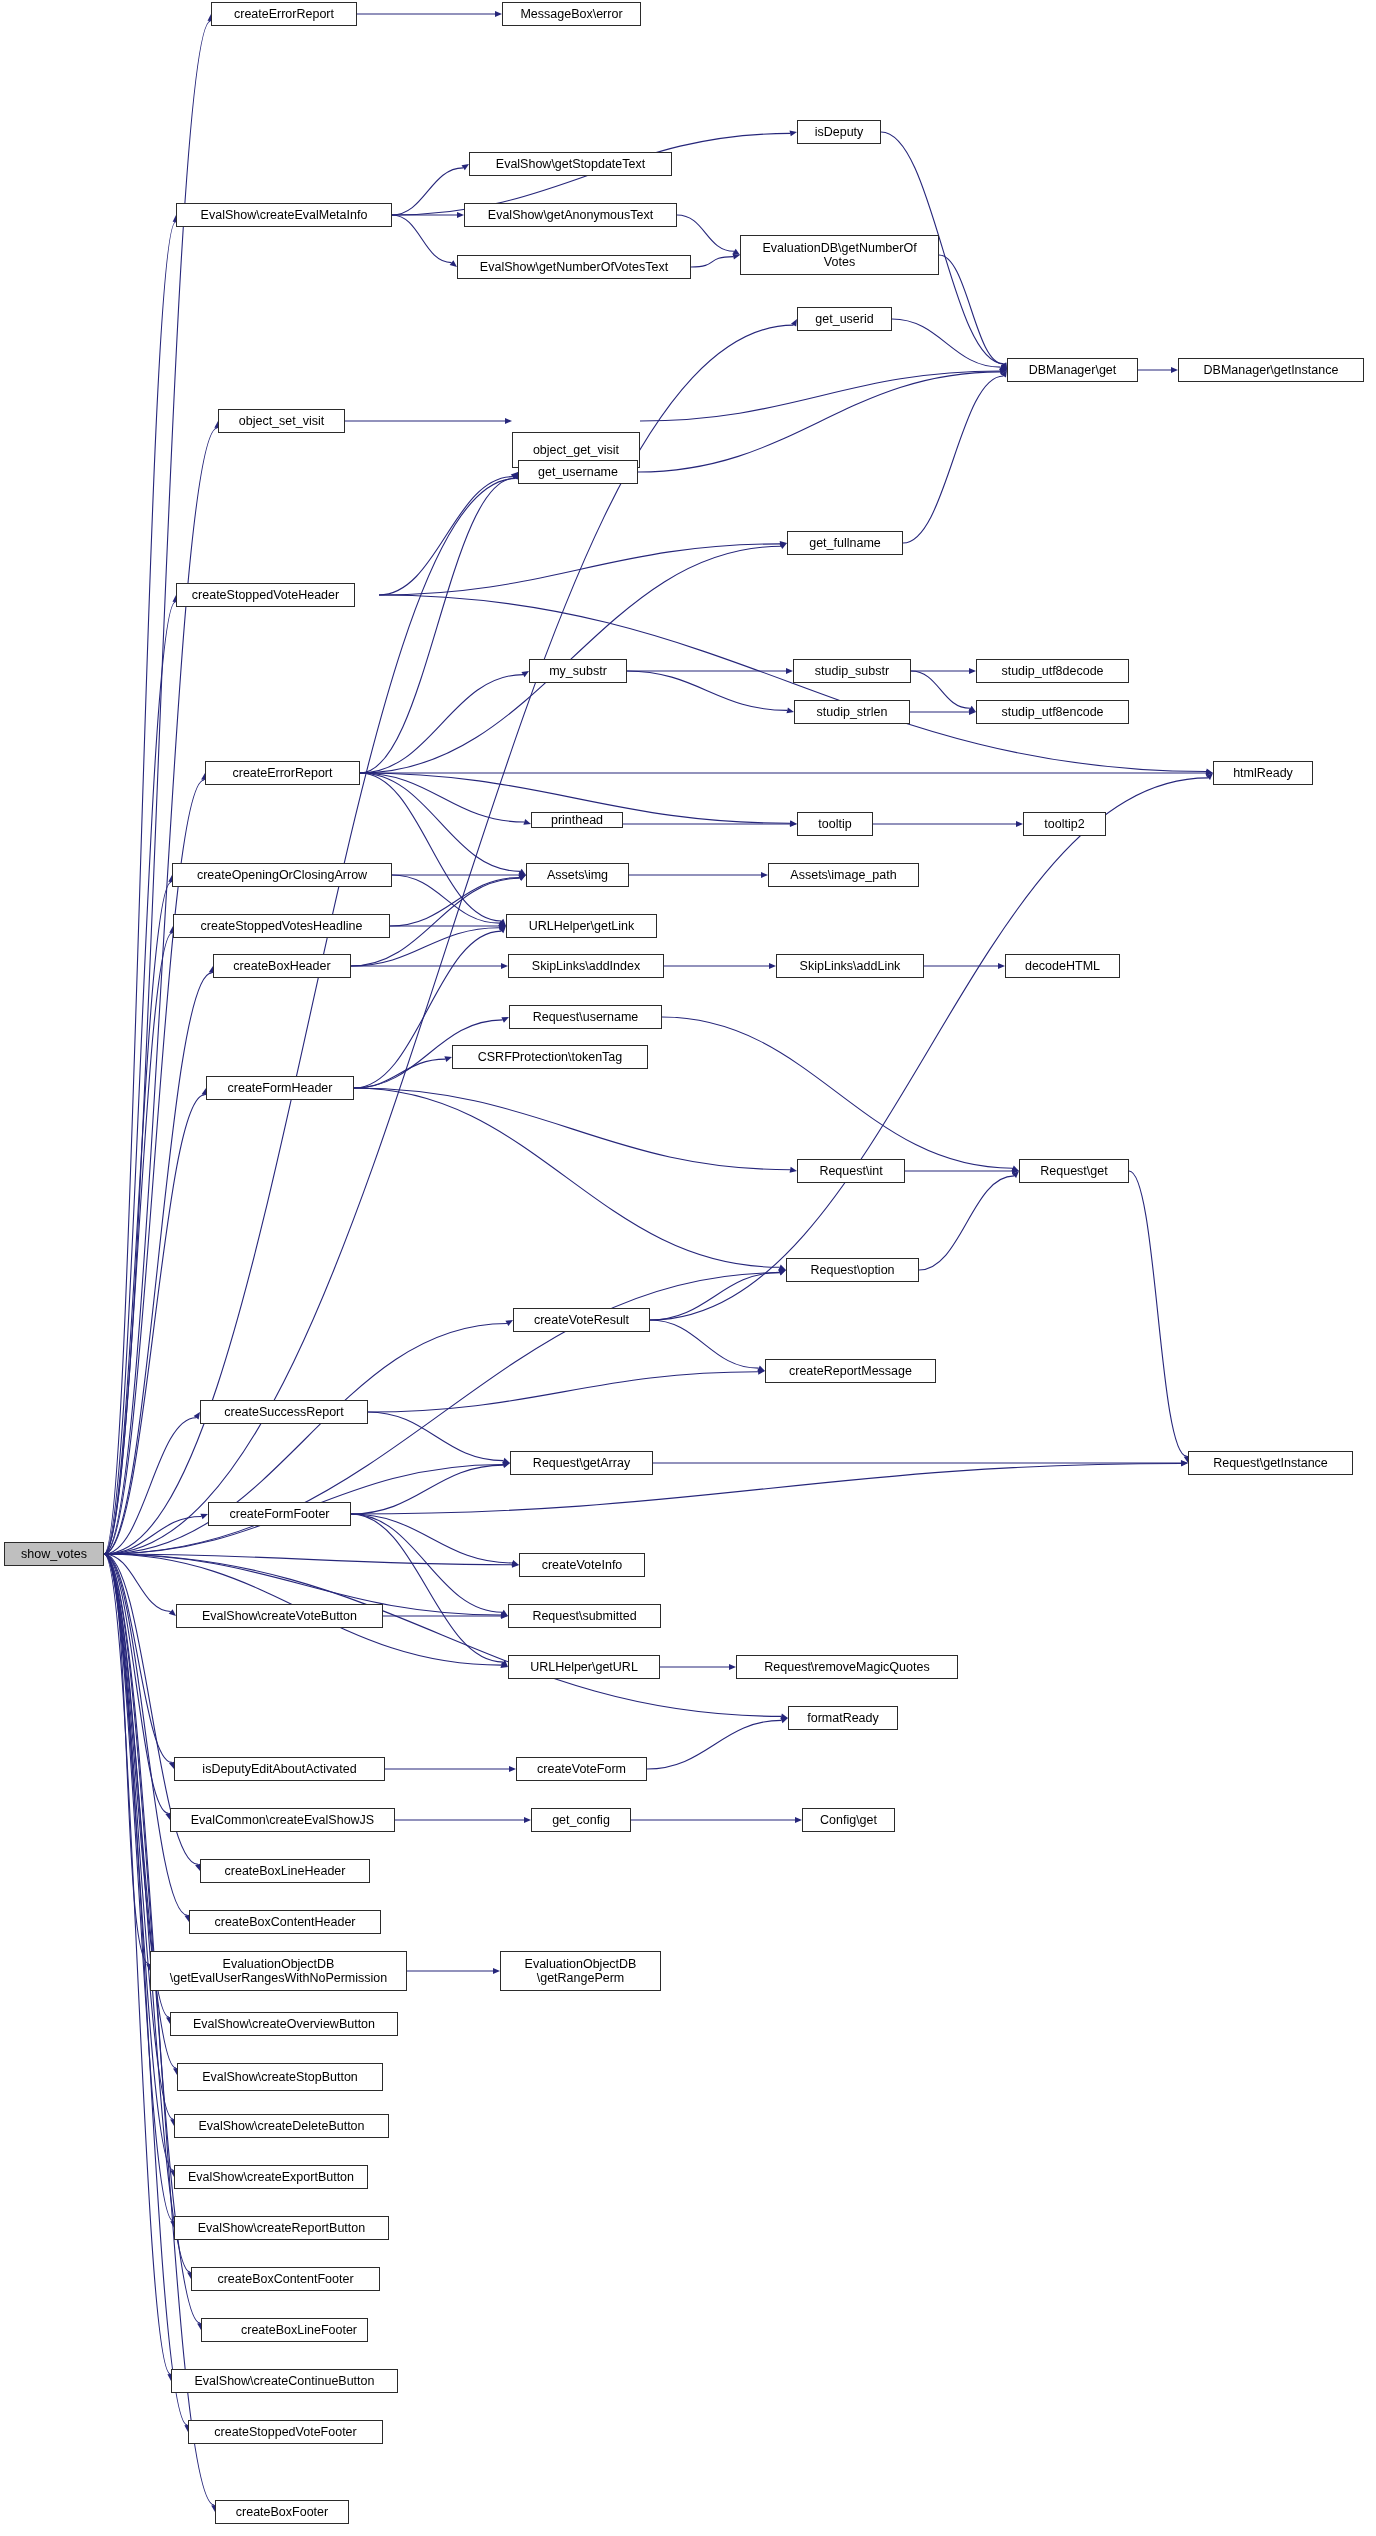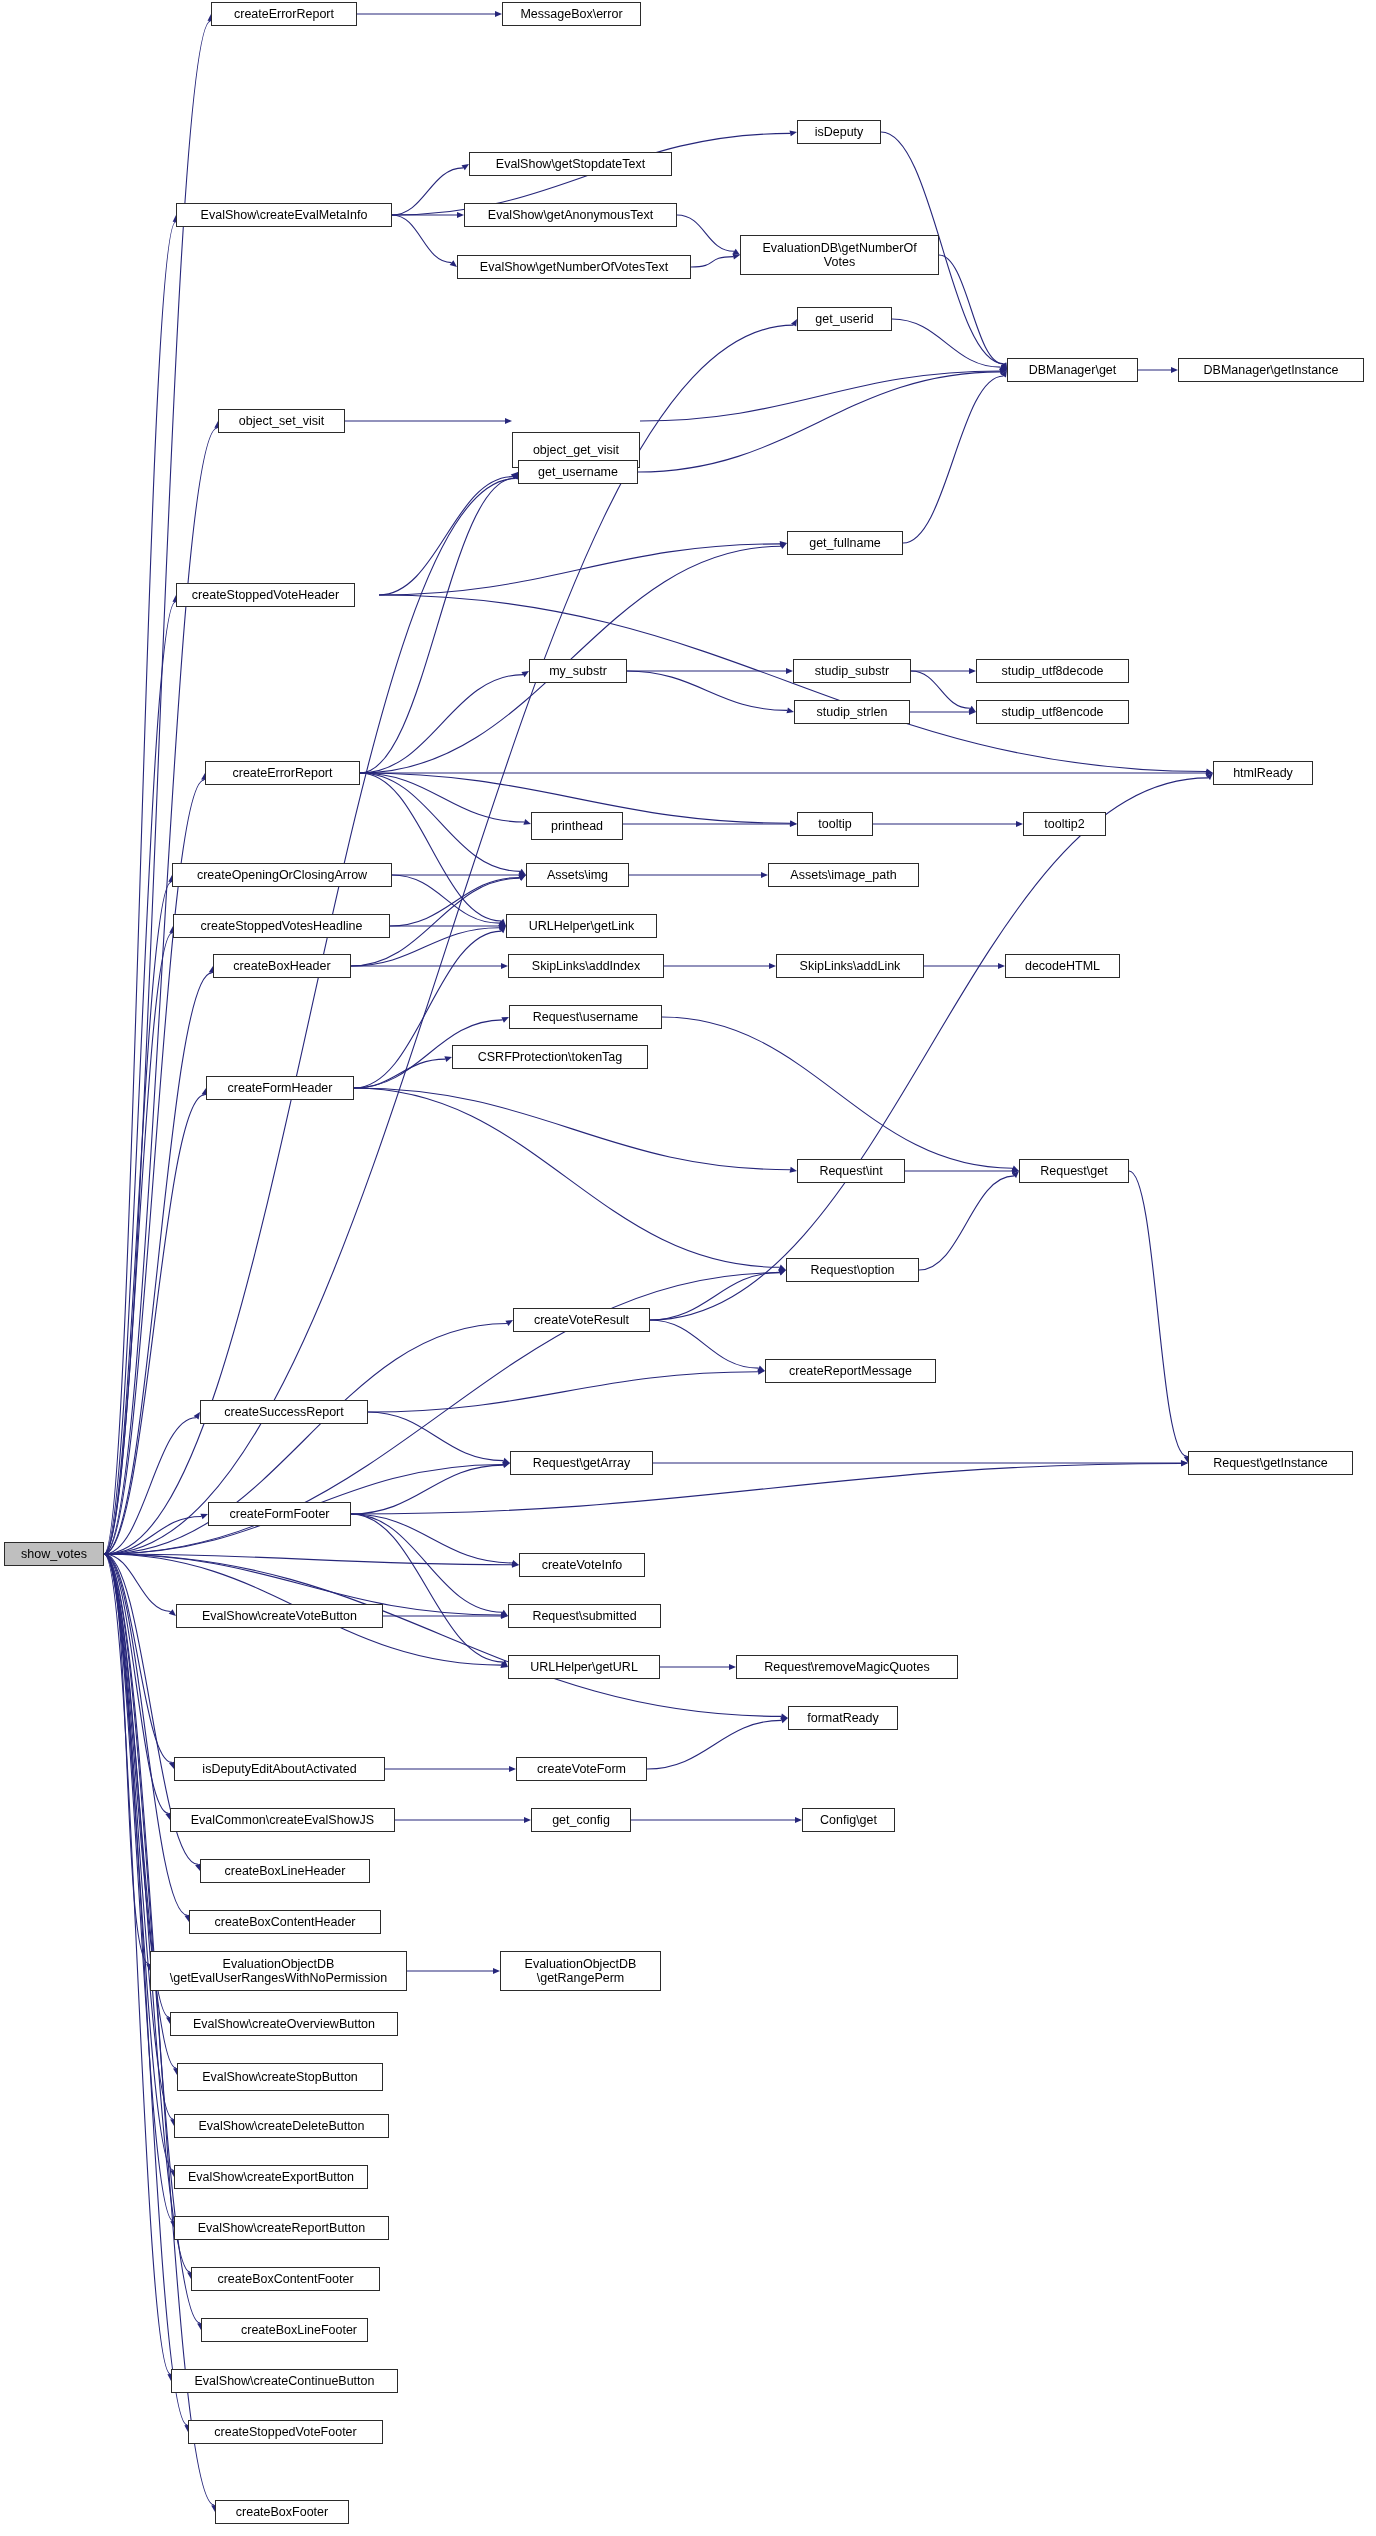--- a/index.html
+++ b/index.html
@@ -288,21 +288,21 @@
       <div class="node" style="left: 518px; top: 460px; width: 120px; height: 24px;">get_username</div>
       <div class="node" style="left: 787px; top: 531px; width: 116px; height: 24px;">get_fullname</div>
       <div class="node" style="left: 176px; top: 583px; width: 179px; height: 24px;">createStoppedVoteHeader</div>
       <div class="node" style="left: 529px; top: 659px; width: 98px; height: 24px;">my_substr</div>
       <div class="node" style="left: 793px; top: 659px; width: 118px; height: 24px;">studip_substr</div>
       <div class="node" style="left: 976px; top: 659px; width: 153px; height: 24px;">studip_utf8decode</div>
       <div class="node" style="left: 794px; top: 700px; width: 116px; height: 24px;">studip_strlen</div>
       <div class="node" style="left: 976px; top: 700px; width: 153px; height: 24px;">studip_utf8encode</div>
       <div class="node" style="left: 1213px; top: 761px; width: 100px; height: 24px;">htmlReady</div>
       <div class="node" style="left: 205px; top: 761px; width: 155px; height: 24px;">createErrorReport</div>
-      <div class="node" style="left: 531px; top: 812px; width: 92px; height: 28px;">printhead</div>
+      <div class="node" style="left: 531px; top: 812px; width: 92px; height: 16px;">printhead</div>
       <div class="node" style="left: 797px; top: 812px; width: 76px; height: 24px;">tooltip</div>
       <div class="node" style="left: 1023px; top: 812px; width: 83px; height: 24px;">tooltip2</div>
       <div class="node" style="left: 172px; top: 863px; width: 220px; height: 24px;">createOpeningOrClosingArrow</div>
       <div class="node" style="left: 526px; top: 863px; width: 103px; height: 24px;">Assets\img</div>
       <div class="node" style="left: 768px; top: 863px; width: 151px; height: 24px;">Assets\image_path</div>
       <div class="node" style="left: 173px; top: 914px; width: 217px; height: 24px;">createStoppedVotesHeadline</div>
       <div class="node" style="left: 506px; top: 914px; width: 151px; height: 24px;">URLHelper\getLink</div>
       <div class="node" style="left: 213px; top: 954px; width: 138px; height: 24px;">createBoxHeader</div>
       <div class="node" style="left: 508px; top: 954px; width: 156px; height: 24px;">SkipLinks\addIndex</div>
       <div class="node" style="left: 776px; top: 954px; width: 148px; height: 24px;">SkipLinks\addLink</div>

